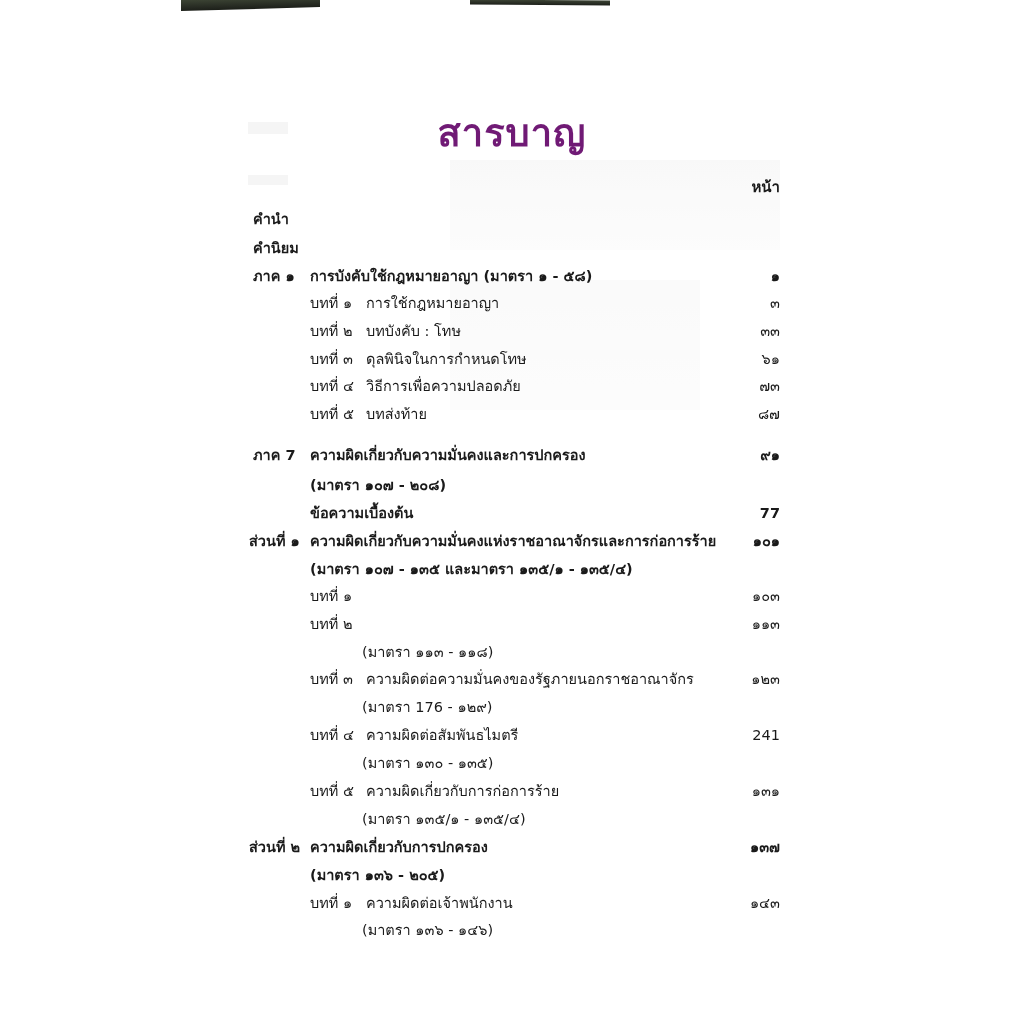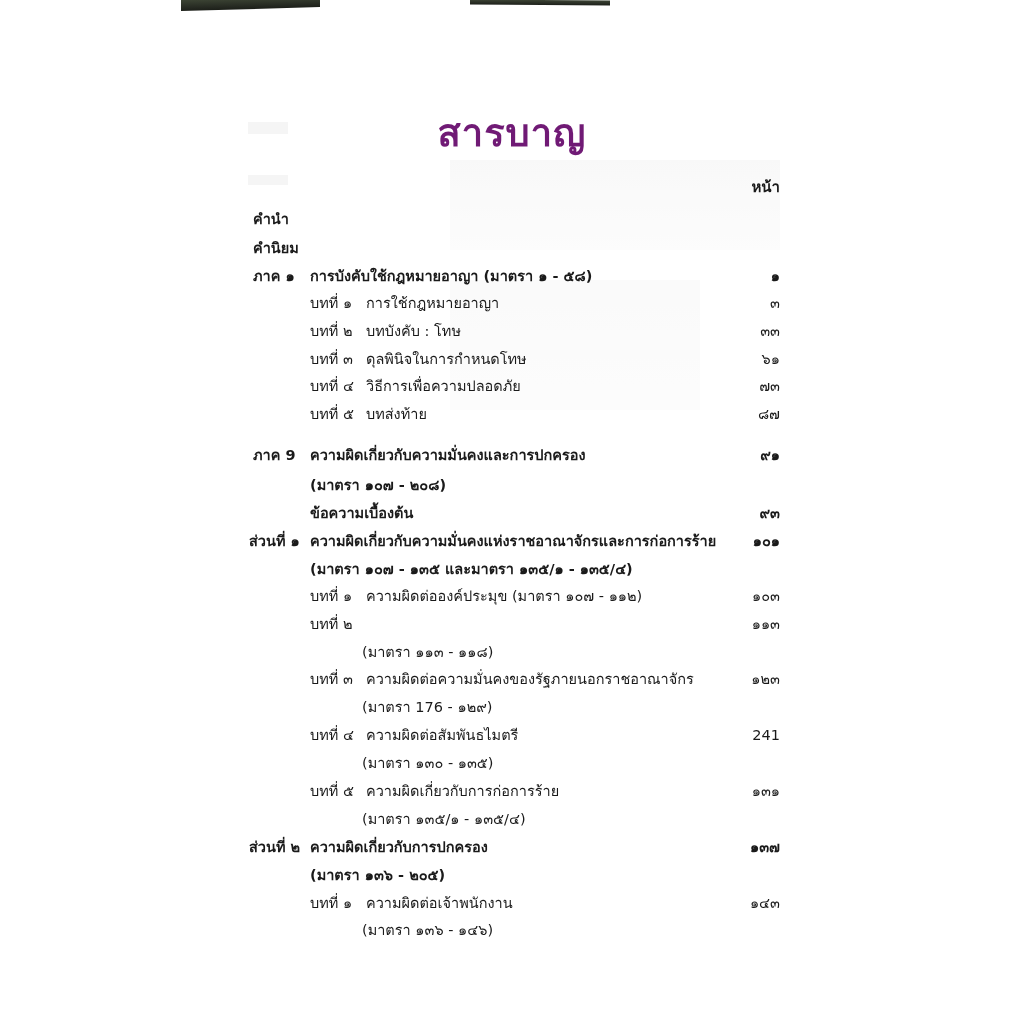--- a/index.html
+++ b/index.html
@@ -83,43 +83,42 @@
     <span class="txt" style="left:366px">วิธีการเพื่อความปลอดภัย</span>
     <span class="pg">๗๓</span>
   </div>
   <div class="row" style="top:401px">
     <span class="lbl" style="left:310px">บทที่ ๕</span>
     <span class="txt" style="left:366px">บทส่งท้าย</span>
     <span class="pg">๘๗</span>
   </div>
 
   <div class="row bold" style="top:442px">
-    <span class="lbl" style="left:253px">ภาค 9</span>
+    <span class="lbl" style="left:253px">ภาค 7</span>
     <span class="txt" style="left:310px">ความผิดเกี่ยวกับความมั่นคงและการปกครอง</span>
     <span class="pg">๙๑</span>
   </div>
   <div class="row bold" style="top:472px">
     <span class="txt" style="left:310px">(มาตรา ๑๐๗ - ๒๐๘)</span>
   </div>
   <div class="row bold" style="top:500px">
     <span class="txt" style="left:310px">ข้อความเบื้องต้น</span>
-    <span class="pg">๙๓</span>
+    <span class="pg">77</span>
   </div>
 
   <div class="row bold" style="top:528px">
     <span class="lbl" style="left:249px">ส่วนที่ ๑</span>
     <span class="txt" style="left:310px">ความผิดเกี่ยวกับความมั่นคงแห่งราชอาณาจักรและการก่อการร้าย</span>
     <span class="pg">๑๐๑</span>
   </div>
   <div class="row bold" style="top:556px">
     <span class="txt" style="left:310px">(มาตรา ๑๐๗ - ๑๓๕ และมาตรา ๑๓๕/๑ - ๑๓๕/๔)</span>
   </div>
   <div class="row" style="top:583px">
     <span class="lbl" style="left:310px">บทที่ ๑</span>
-    <span class="txt" style="left:366px">ความผิดต่อองค์ประมุข (มาตรา ๑๐๗ - ๑๑๒)</span>
     <span class="pg">๑๐๓</span>
   </div>
   <div class="row" style="top:611px">
     <span class="lbl" style="left:310px">บทที่ ๒</span>
     <span class="pg">๑๑๓</span>
   </div>
   <div class="row" style="top:639px">
     <span class="txt" style="left:362px">(มาตรา ๑๑๓ - ๑๑๘)</span>
   </div>
   <div class="row" style="top:666px">

